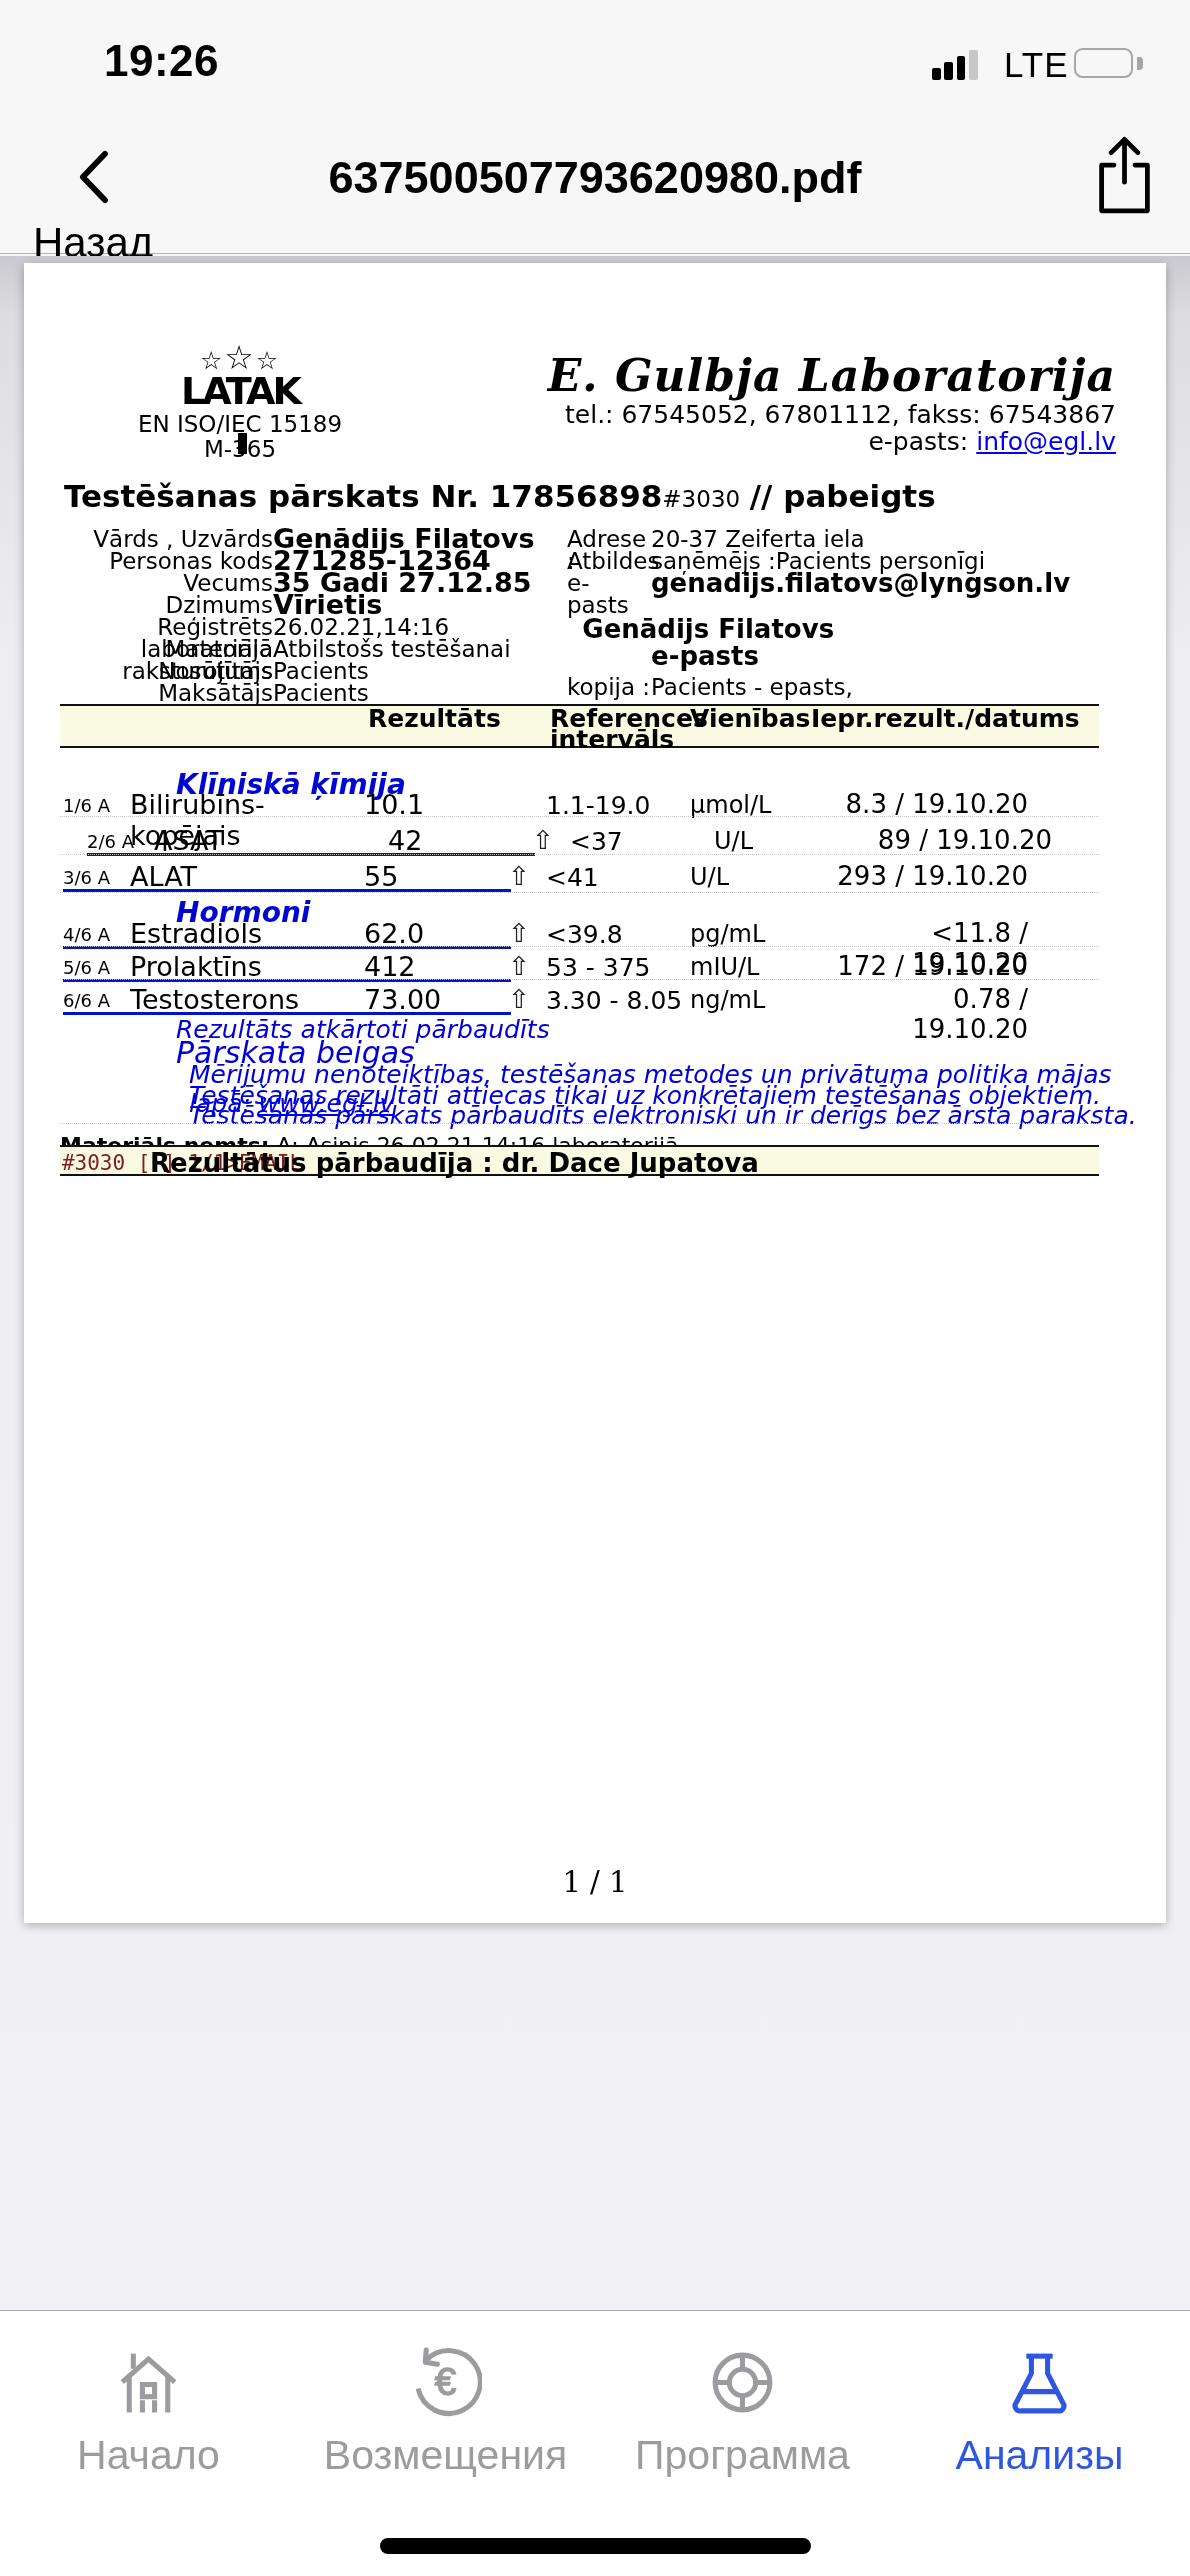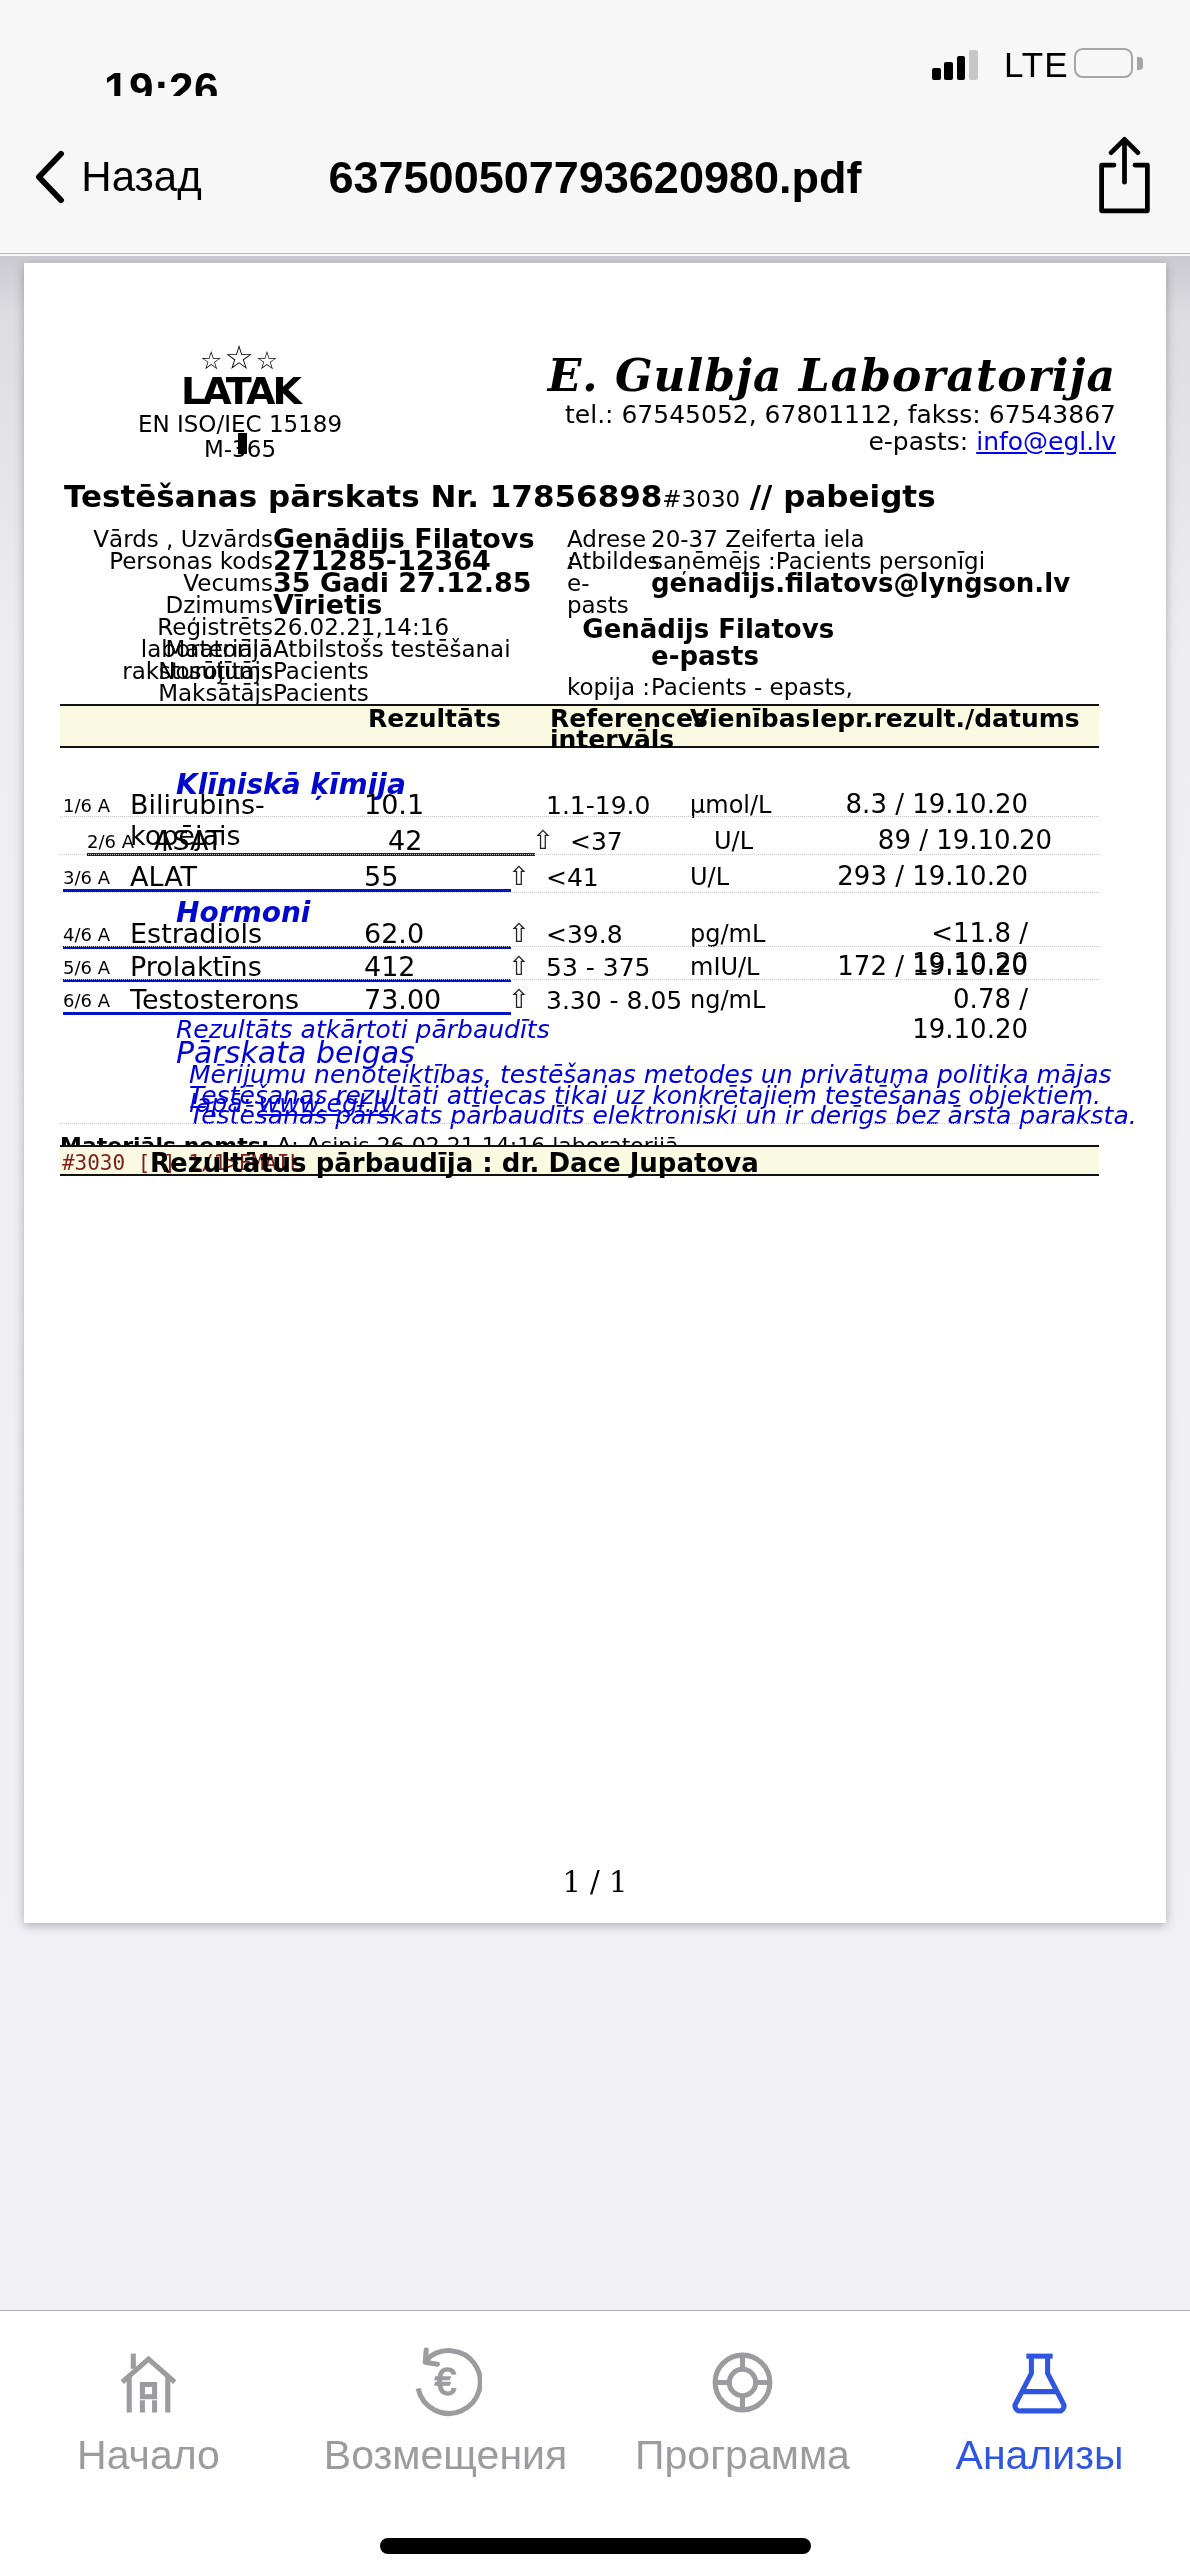--- a/index.html
+++ b/index.html
@@ -14,35 +14,35 @@
   body{
     font-family:"Liberation Sans",sans-serif;
     background:#f7f7f8;
     position:relative;
     width:1190px;height:2576px;
     overflow:hidden;
   }
 
   
   .status-bar{position:absolute;top:0;left:0;width:1190px;height:96px;background:#f7f7f8;}
-  .status-time{position:absolute;left:104px;top:36px;font-size:44px;font-weight:700;color:#000;letter-spacing:0.5px;margin-top:28px;}
+  .status-time{position:absolute;left:104px;top:36px;font-size:44px;font-weight:700;color:#000;letter-spacing:0.5px;}
   .sig{position:absolute;top:50px;display:flex;align-items:flex-end;gap:3.8px;}
   .sig i{display:block;width:8.6px;border-radius:1.9px;background:#000;}
   .sig i:nth-child(1){height:12.5px;}
   .sig i:nth-child(2){height:18px;}
   .sig i:nth-child(3){height:24px;}
   .sig i:nth-child(4){height:30px;background:#c7c7ca;}
   .status-lte{position:absolute;left:1004px;top:45px;font-size:35px;color:#000;letter-spacing:1px;}
   .battery{position:absolute;left:1074px;top:48px;width:59px;height:30px;border:2.9px solid #a6a6a9;border-radius:8.6px;padding:2.9px;}
   .battery-fill{width:42%;height:100%;background:#000;border-radius:3.8px;}
   .battery-tip{position:absolute;left:1137px;top:57px;width:5.8px;height:12.5px;background:#a6a6a9;border-radius:0 3.8px 3.8px 0;}
 
   
   .nav-bar{position:absolute;top:96px;left:0;width:1190px;height:158px;background:#f7f7f8;border-bottom:1.9px solid #b3b3b6;}
-  .back-btn{position:absolute;left:33px;top:54px;display:flex;align-items:center;gap:15.3px;color:#000;}
+  .back-btn{position:absolute;left:33px;top:54px;display:flex;align-items:center;gap:15.3px;color:#000;flex-direction:column;}
   .back-label{font-size:42px;}
   .nav-title{position:absolute;left:0;top:56px;width:1190px;text-align:center;font-size:45px;font-weight:700;color:#000;}
   .share-btn{position:absolute;left:1094px;top:40px;width:61px;height:81px;}
 
   
   .pdf-viewer{position:absolute;top:256px;left:0;width:1190px;height:2054px;
     background:linear-gradient(180deg,#c9c9cf 0px,#dcdce1 58px,#ededf2 403px,#f0f0f5 100%);}
   .page{position:absolute;left:24px;top:6.7px;width:1142px;height:1660px;background:#fff;
     box-shadow:0 2.9px 9.6px rgba(0,0,0,.28);font-family:"DejaVu Sans",sans-serif;color:#000;}
 

